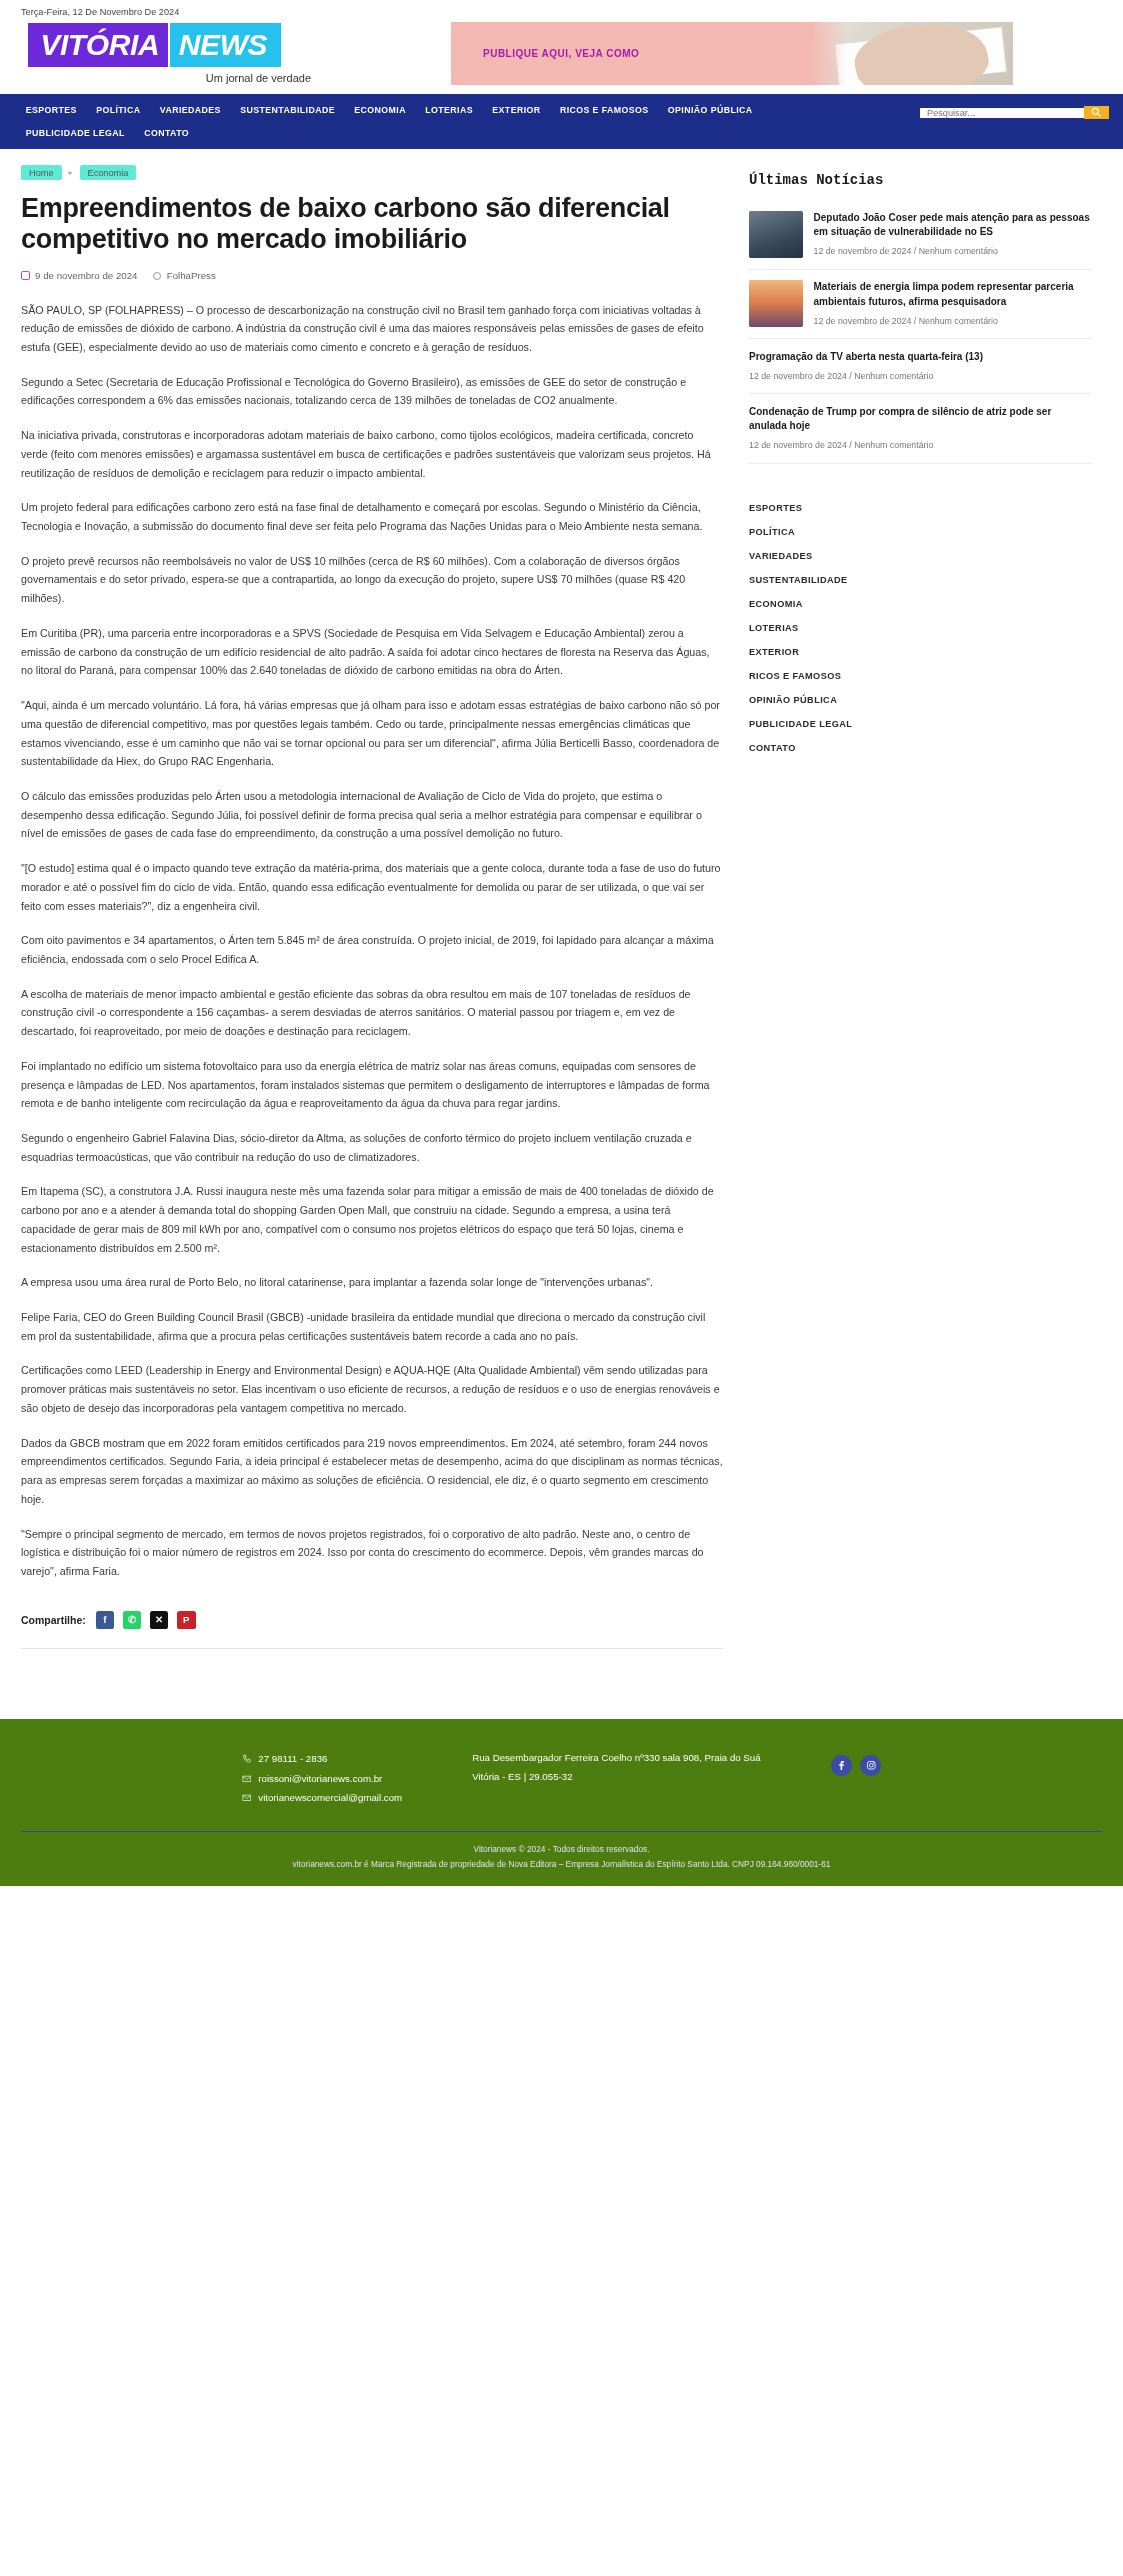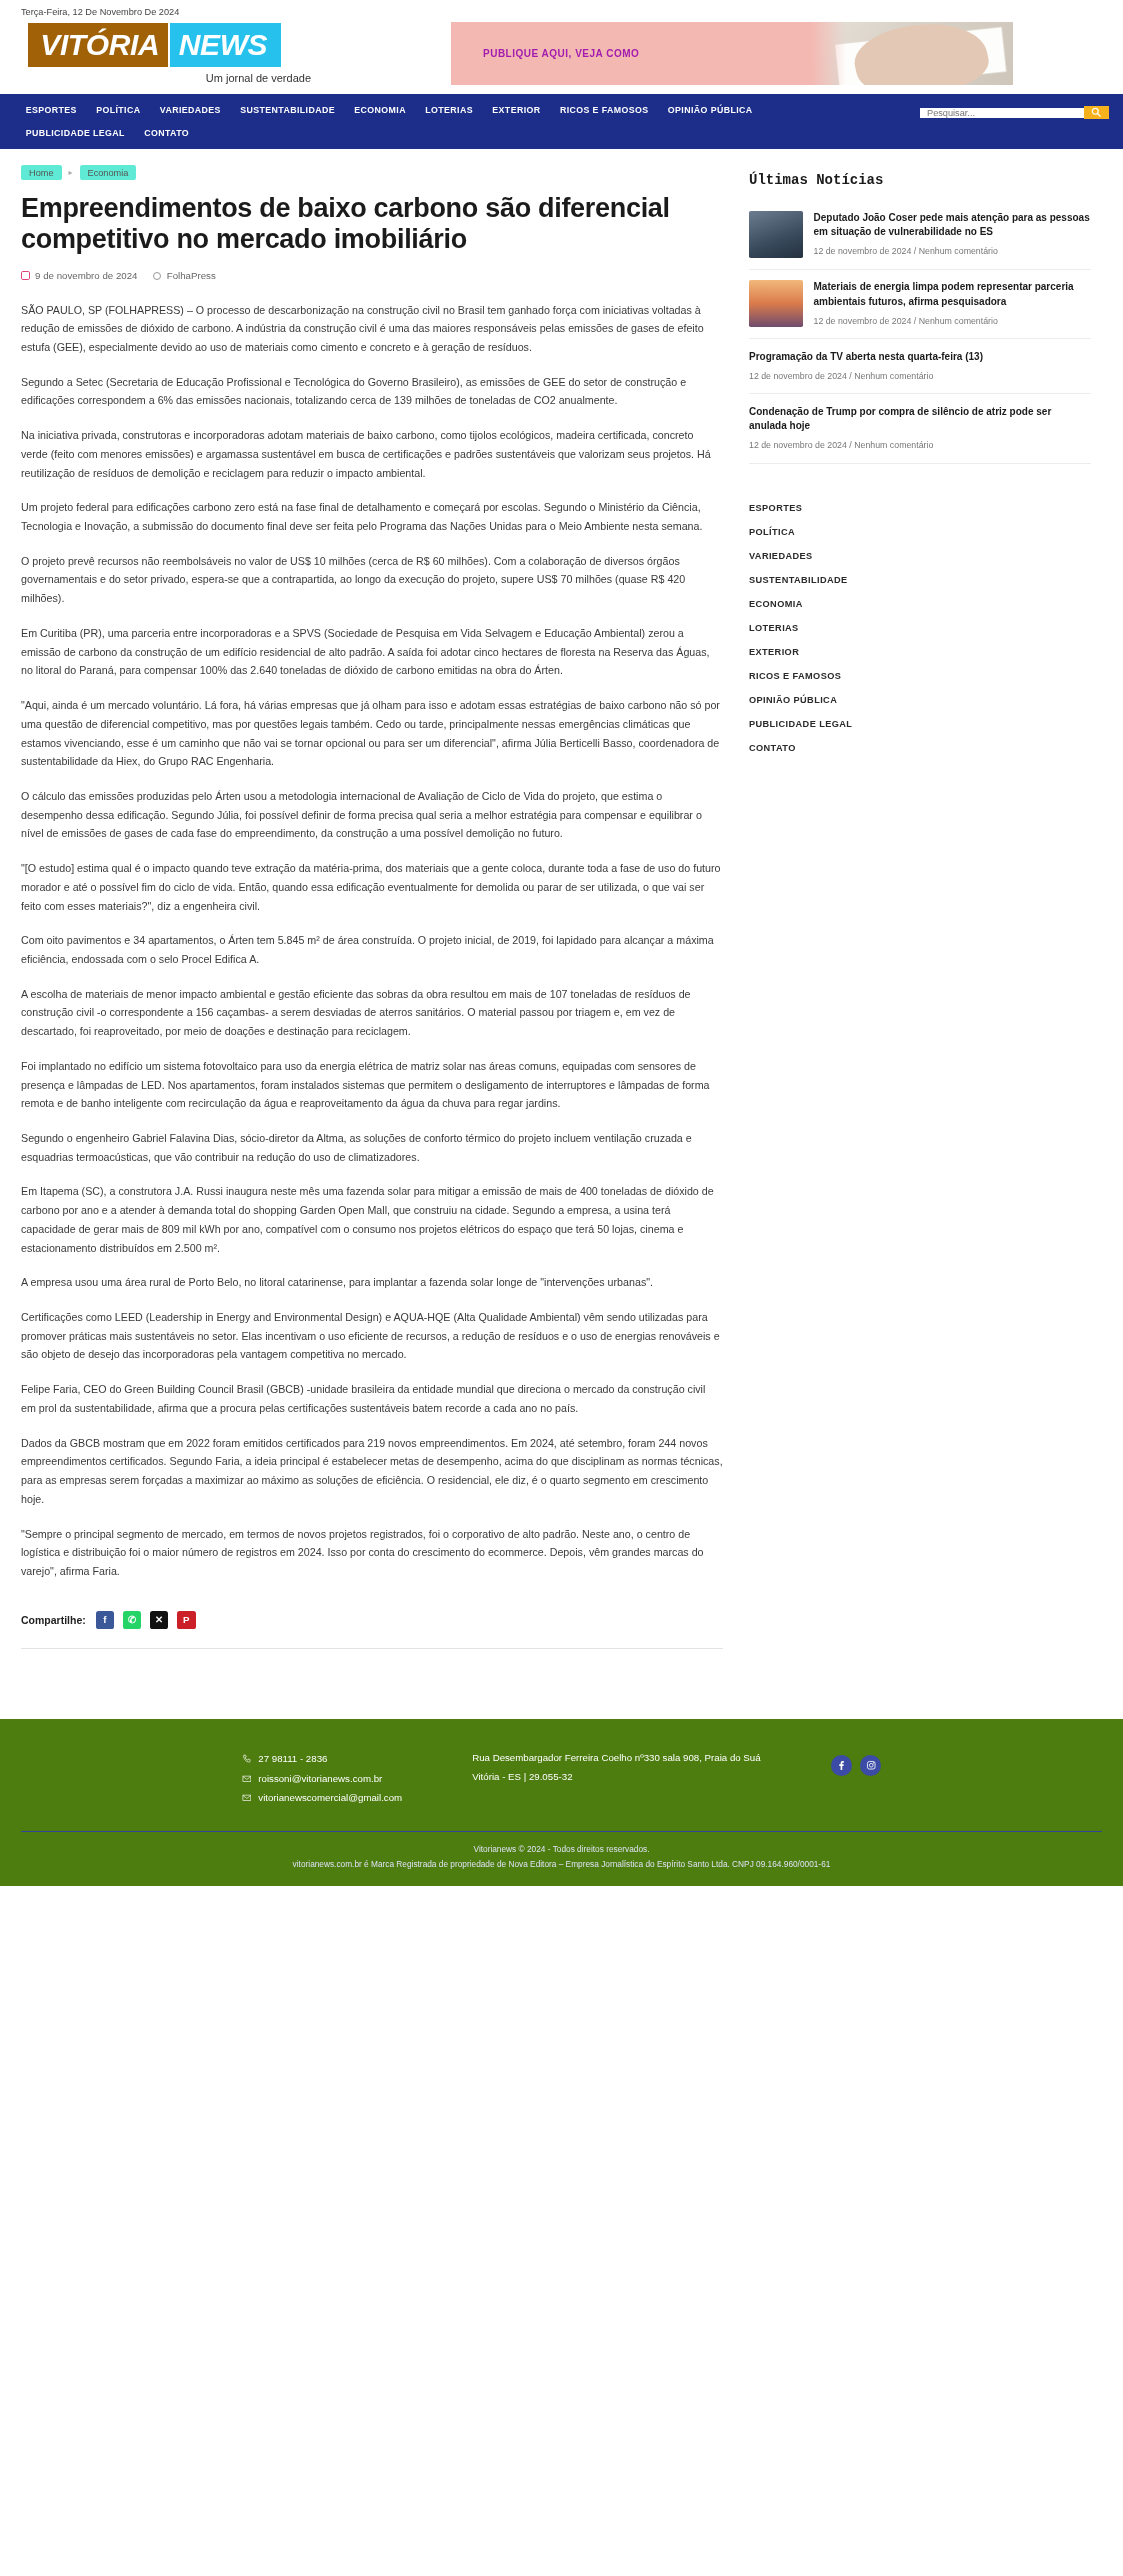--- a/index.html
+++ b/index.html
@@ -31,21 +31,21 @@
   .logo {
     display:inline-flex;
     align-items:stretch;
     font-style:italic;
     font-weight:bold;
     font-size:30px;
     line-height:1;
     letter-spacing:-0.4px;
   }
   .logo .vit {
-    background:#a16207;
+    background:#6d28d9;
     color:#ffffff;
     padding:7px 8.8px 7px 12.3px;
     border-right:2.6px solid #ffffff;
   }
   .logo .news {
     background:#27c1ee;
     color:#ffffff;
     padding:7px 14px 7px 8.8px;
   }
   .logo-sub {
@@ -388,22 +388,22 @@
         <p>Em Curitiba (PR), uma parceria entre incorporadoras e a SPVS (Sociedade de Pesquisa em Vida Selvagem e Educação Ambiental) zerou a emissão de carbono da construção de um edifício residencial de alto padrão. A saída foi adotar cinco hectares de floresta na Reserva das Águas, no litoral do Paraná, para compensar 100% das 2.640 toneladas de dióxido de carbono emitidas na obra do Árten.</p>
         <p>"Aqui, ainda é um mercado voluntário. Lá fora, há várias empresas que já olham para isso e adotam essas estratégias de baixo carbono não só por uma questão de diferencial competitivo, mas por questões legais também. Cedo ou tarde, principalmente nessas emergências climáticas que estamos vivenciando, esse é um caminho que não vai se tornar opcional ou para ser um diferencial", afirma Júlia Berticelli Basso, coordenadora de sustentabilidade da Hiex, do Grupo RAC Engenharia.</p>
         <p>O cálculo das emissões produzidas pelo Árten usou a metodologia internacional de Avaliação de Ciclo de Vida do projeto, que estima o desempenho dessa edificação. Segundo Júlia, foi possível definir de forma precisa qual seria a melhor estratégia para compensar e equilibrar o nível de emissões de gases de cada fase do empreendimento, da construção a uma possível demolição no futuro.</p>
         <p>"[O estudo] estima qual é o impacto quando teve extração da matéria-prima, dos materiais que a gente coloca, durante toda a fase de uso do futuro morador e até o possível fim do ciclo de vida. Então, quando essa edificação eventualmente for demolida ou parar de ser utilizada, o que vai ser feito com esses materiais?", diz a engenheira civil.</p>
         <p>Com oito pavimentos e 34 apartamentos, o Árten tem 5.845 m² de área construída. O projeto inicial, de 2019, foi lapidado para alcançar a máxima eficiência, endossada com o selo Procel Edifica A.</p>
         <p>A escolha de materiais de menor impacto ambiental e gestão eficiente das sobras da obra resultou em mais de 107 toneladas de resíduos de construção civil -o correspondente a 156 caçambas- a serem desviadas de aterros sanitários. O material passou por triagem e, em vez de descartado, foi reaproveitado, por meio de doações e destinação para reciclagem.</p>
         <p>Foi implantado no edifício um sistema fotovoltaico para uso da energia elétrica de matriz solar nas áreas comuns, equipadas com sensores de presença e lâmpadas de LED. Nos apartamentos, foram instalados sistemas que permitem o desligamento de interruptores e lâmpadas de forma remota e de banho inteligente com recirculação da água e reaproveitamento da água da chuva para regar jardins.</p>
         <p>Segundo o engenheiro Gabriel Falavina Dias, sócio-diretor da Altma, as soluções de conforto térmico do projeto incluem ventilação cruzada e esquadrias termoacústicas, que vão contribuir na redução do uso de climatizadores.</p>
         <p>Em Itapema (SC), a construtora J.A. Russi inaugura neste mês uma fazenda solar para mitigar a emissão de mais de 400 toneladas de dióxido de carbono por ano e a atender à demanda total do shopping Garden Open Mall, que construiu na cidade. Segundo a empresa, a usina terá capacidade de gerar mais de 809 mil kWh por ano, compatível com o consumo nos projetos elétricos do espaço que terá 50 lojas, cinema e estacionamento distribuídos em 2.500 m².</p>
         <p>A empresa usou uma área rural de Porto Belo, no litoral catarinense, para implantar a fazenda solar longe de "intervenções urbanas".</p>
+        <p>Felipe Faria, CEO do Green Building Council Brasil (GBCB) -unidade brasileira da entidade mundial que direciona o mercado da construção civil em prol da sustentabilidade, afirma que a procura pelas certificações sustentáveis batem recorde a cada ano no país.</p>
         <p>Certificações como LEED (Leadership in Energy and Environmental Design) e AQUA-HQE (Alta Qualidade Ambiental) vêm sendo utilizadas para promover práticas mais sustentáveis no setor. Elas incentivam o uso eficiente de recursos, a redução de resíduos e o uso de energias renováveis e são objeto de desejo das incorporadoras pela vantagem competitiva no mercado.</p>
-        <p>Felipe Faria, CEO do Green Building Council Brasil (GBCB) -unidade brasileira da entidade mundial que direciona o mercado da construção civil em prol da sustentabilidade, afirma que a procura pelas certificações sustentáveis batem recorde a cada ano no país.</p>
         <p>Dados da GBCB mostram que em 2022 foram emitidos certificados para 219 novos empreendimentos. Em 2024, até setembro, foram 244 novos empreendimentos certificados. Segundo Faria, a ideia principal é estabelecer metas de desempenho, acima do que disciplinam as normas técnicas, para as empresas serem forçadas a maximizar ao máximo as soluções de eficiência. O residencial, ele diz, é o quarto segmento em crescimento hoje.</p>
         <p>"Sempre o principal segmento de mercado, em termos de novos projetos registrados, foi o corporativo de alto padrão. Neste ano, o centro de logística e distribuição foi o maior número de registros em 2024. Isso por conta do crescimento do ecommerce. Depois, vêm grandes marcas do varejo", afirma Faria.</p>
       </div>
 
       <div class="share">
         <span class="lbl">Compartilhe:</span>
         <a class="sh-fb" href="#">f</a>
         <a class="sh-wa" href="#">✆</a>
         <a class="sh-x" href="#">✕</a>
         <a class="sh-pin" href="#">P</a>

